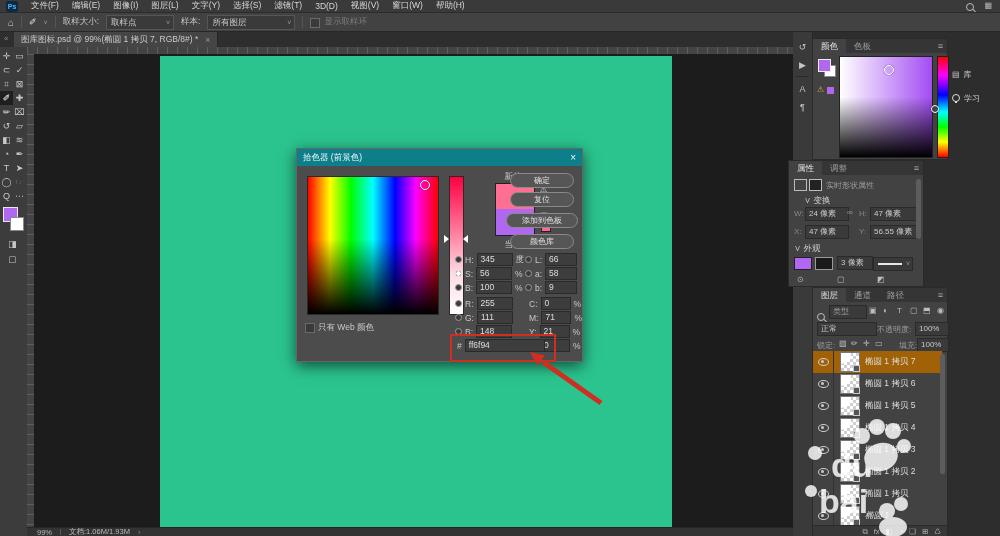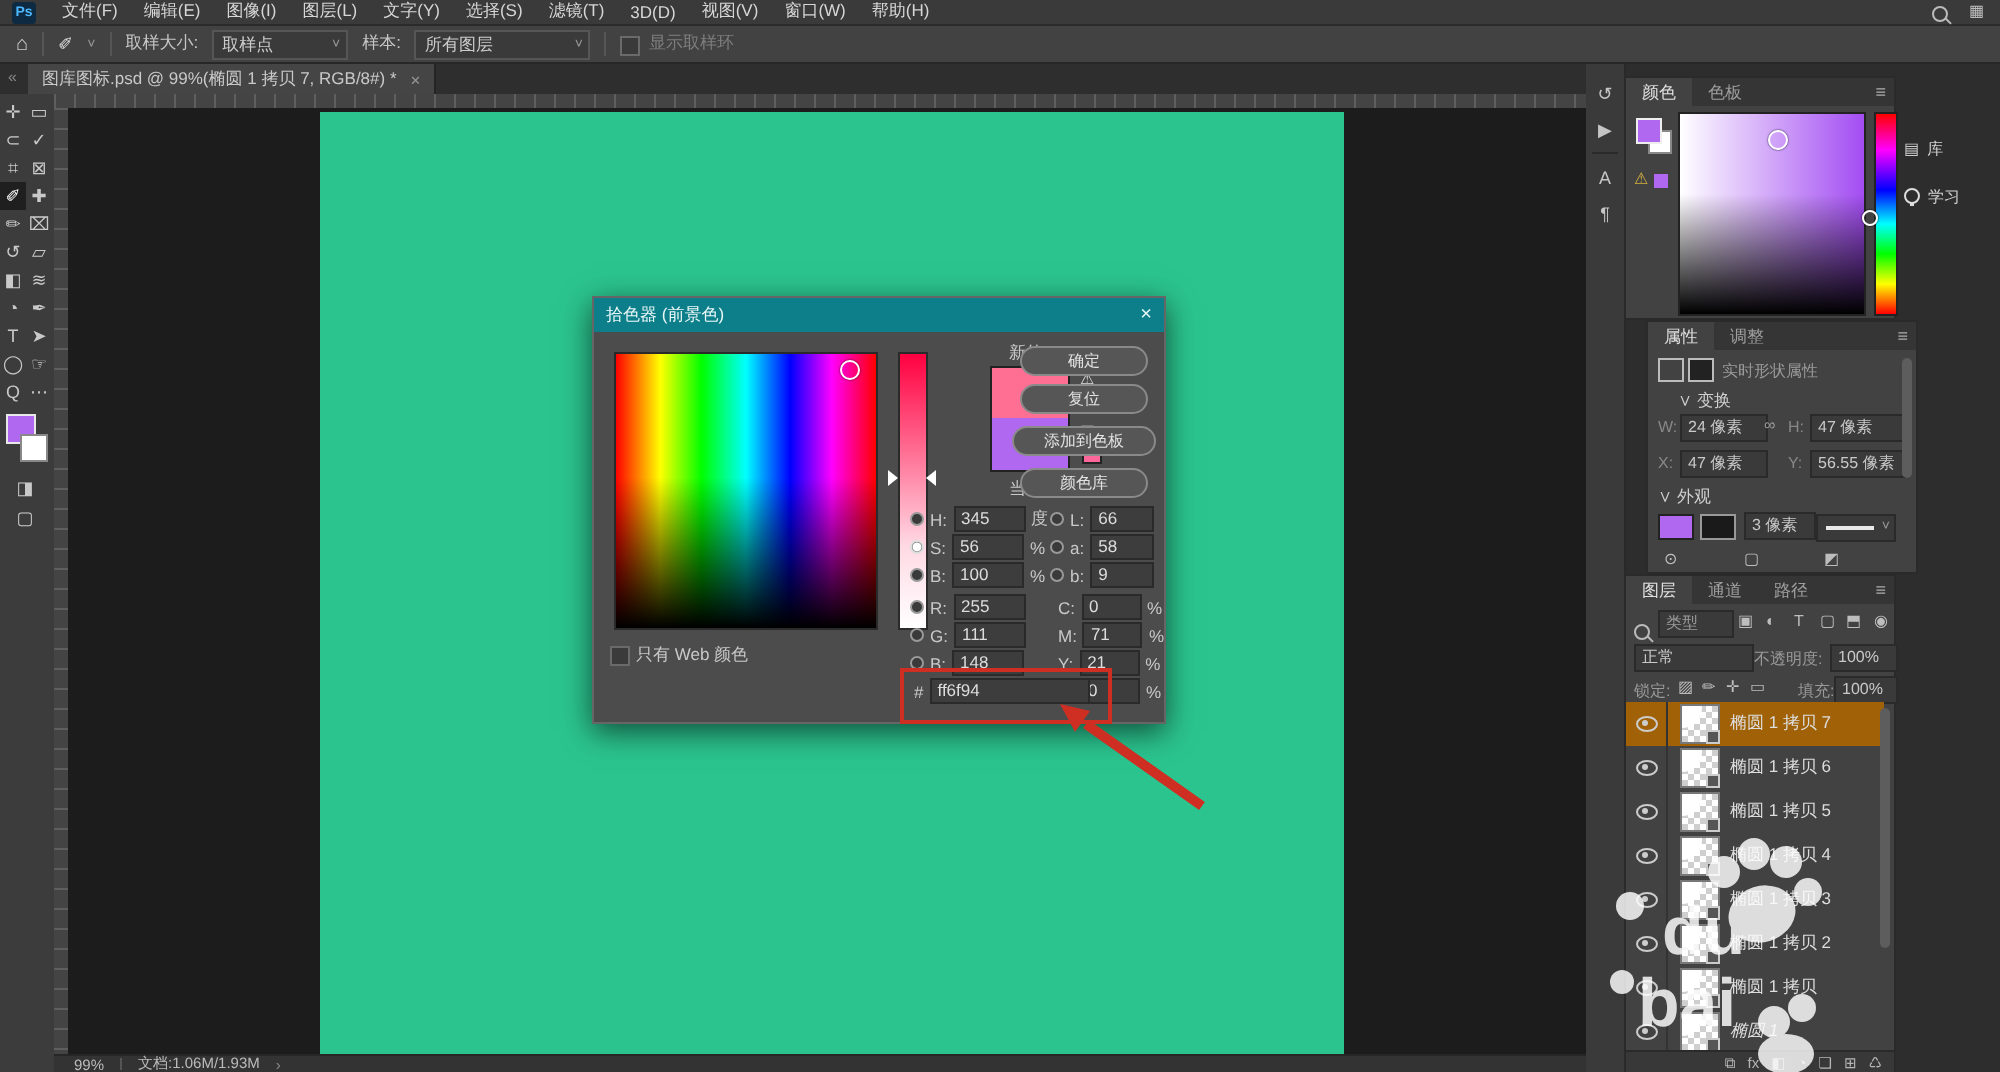--- a/index.html
+++ b/index.html
@@ -202,21 +202,21 @@
 
   <div class="collapsed-btn" style="top:58px;margin-top:32px;">
     <span class="bulb"></span>
     <span>学习</span>
   </div>
   <div class="collapsed-btn" style="top:66px;">
     <span style="font-size:8px;color:#ccc;">▤</span>
     <span>库</span>
   </div>
 
-  <div class="abs panel" style="left:823px;top:160px;width:136px;height:127px;">
+  <div class="abs panel" style="left:788px;top:160px;width:136px;height:127px;">
     <div class="ptabs">
       <span class="ptab on">属性</span>
       <span class="ptab">调整</span>
       <span class="pmenu">≡</span>
     </div>
     <span class="abs" style="left:5px;top:18px;width:11px;height:10px;border:1px solid #bbb;"></span>
     <span class="abs" style="left:20px;top:18px;width:11px;height:10px;background:#222;border:1px solid #bbb;"></span>
     <span class="abs" style="left:37px;top:19px;font-size:8px;color:#9a9a9a;">实时形状属性</span>
     <span class="abs seclabel" style="left:5px;top:34px;margin-left:10px;">∨ <span>变换</span></span>
     <span class="abs" style="left:5px;top:48px;font-size:8px;color:#888;">W:</span>

